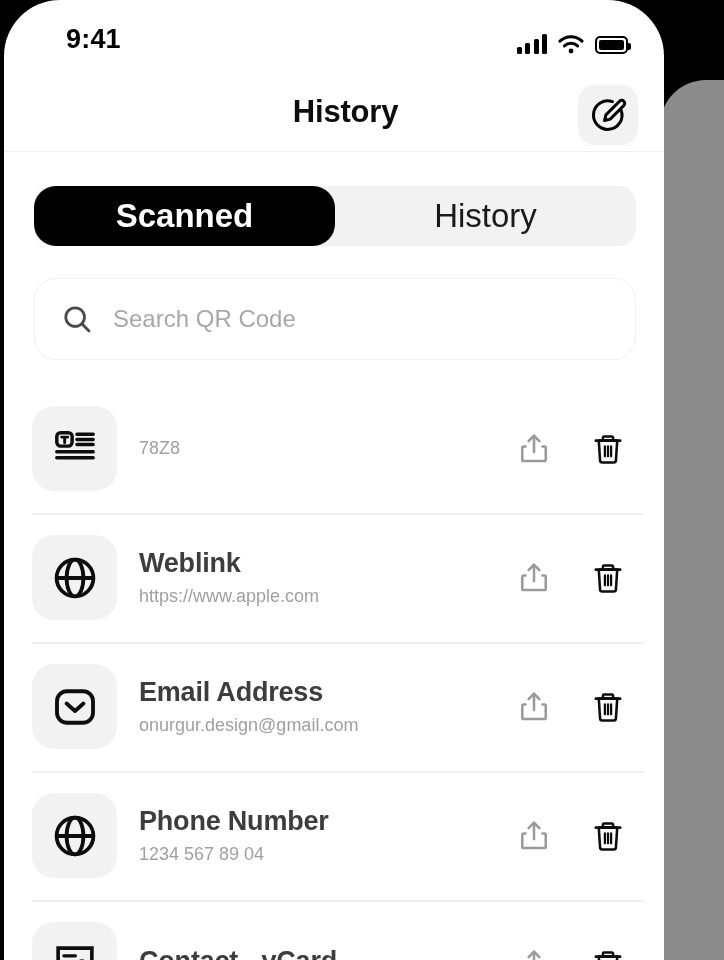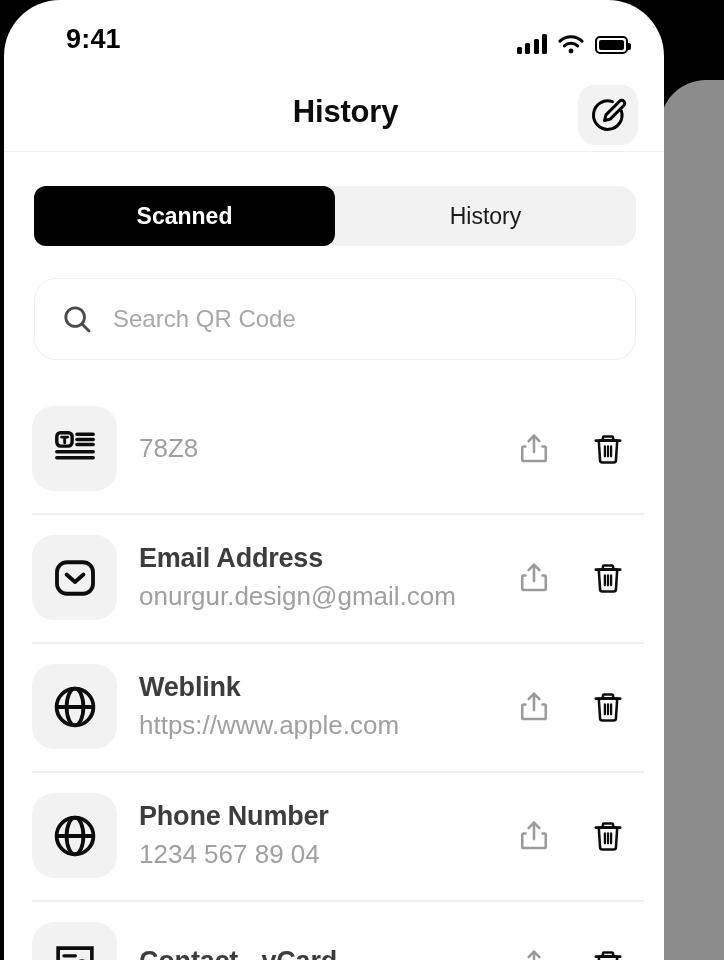--- a/index.html
+++ b/index.html
@@ -73,23 +73,23 @@
     cursor:pointer;
   }
 
   
   .segment {
     position:absolute; left:30px; top:186px; width:602px; height:60px;
     background:#f2f2f2; border-radius:17px;
     display:flex; padding:0; align-items:center;
   }
   .seg-item {
-    flex:1; height:60px; border-radius:12px;
+    flex:1; height:60px; border-radius:22px;
     display:flex; align-items:center; justify-content:center;
-    font-size:23px; cursor:pointer; color:#1a1a1a; font-weight:normal;
+    font-size:33px; cursor:pointer; color:#1a1a1a; font-weight:normal;
   }
   .seg-item.active { background:#000; color:#fff; font-weight:bold; }
 
   
   .search {
     position:absolute; left:30px; top:278px; width:602px; height:82px;
     border:1.5px solid #f0f0f0; border-radius:22px;
     display:flex; align-items:center; padding:0 26px; gap:20px;
     background:#fff; cursor:text;
   }
@@ -108,21 +108,21 @@
   .row-icon {
     width:85px; height:85px; border-radius:22px; background:#f2f2f2;
     display:flex; align-items:center; justify-content:center; flex:0 0 auto;
   }
   .row-text { margin-left:22px; flex:1 1 auto; min-width:0; }
   .row-title {
     font-size:27px; font-weight:bold; color:#3d3d3d; letter-spacing:-.2px;
     margin-bottom:7px; white-space:nowrap;
   }
   .row-sub {
-    font-size:26px; color:#a0a0a0; white-space:nowrap; overflow:hidden;
+    font-size:18px; color:#a0a0a0; white-space:nowrap; overflow:hidden;
   }
   .row-actions { display:flex; align-items:center; gap:34px; flex:0 0 auto; margin-right:8px; }
   .act { width:40px; height:44px; display:flex; align-items:center; justify-content:center; cursor:pointer; }
 </style>
 </head>
 <body>
 
 <div id="canvas">
 
   <div class="back-panel"></div>
@@ -199,59 +199,59 @@
               <path d="M9.2 3.2h5.6a.8.8 0 0 1 .8.8v2.1H8.4V4a.8.8 0 0 1 .8-.8z" fill="none" stroke="#0d0d0d" stroke-width="1.8"></path>
               <path d="M5.5 6.1h13l-.9 13.9a1.6 1.6 0 0 1-1.6 1.5H8a1.6 1.6 0 0 1-1.6-1.5z" fill="none" stroke="#0d0d0d" stroke-width="1.8" stroke-linejoin="round"></path>
               <path d="M9.8 10.2v7M12 10.2v7M14.2 10.2v7" stroke="#0d0d0d" stroke-width="1.6" stroke-linecap="round"></path>
             </svg>
           </div>
         </div>
       </div>
 
       <div class="row">
         <div class="row-icon">
-          <svg width="46" height="46" viewBox="0 0 24 24">
-            <rect x="2.6" y="3.8" width="18.8" height="16.4" rx="5.2" fill="none" stroke="#0d0d0d" stroke-width="2"></rect>
-            <path d="M7.6 10.2 12 14.1l4.4-3.9" fill="none" stroke="#0d0d0d" stroke-width="2" stroke-linecap="round" stroke-linejoin="round"></path>
-          </svg>
-        </div>
-        <div class="row-text">
-          <div class="row-title">Email Address</div>
-          <div class="row-sub">onurgur.design@gmail.com</div>
-        </div>
-        <div class="row-actions">
-          <div class="act">
-            <svg width="34" height="36" viewBox="0 0 24 24">
-              <path d="M6 10.2H4.6a.9.9 0 0 0-.9.9v8.4a.9.9 0 0 0 .9.9h14.8a.9.9 0 0 0 .9-.9v-8.4a.9.9 0 0 0-.9-.9H18" fill="none" stroke="#9a9a9a" stroke-width="1.8" stroke-linecap="round"></path>
-              <path d="M12 2.8v11.4" stroke="#9a9a9a" stroke-width="1.8" stroke-linecap="round"></path>
-              <path d="M8.2 6.4 12 2.6l3.8 3.8" fill="none" stroke="#9a9a9a" stroke-width="1.8" stroke-linecap="round" stroke-linejoin="round"></path>
-            </svg>
-          </div>
-          <div class="act">
-            <svg width="34" height="36" viewBox="0 0 24 24">
-              <path d="M3.4 6.1h17.2" stroke="#0d0d0d" stroke-width="1.9" stroke-linecap="round"></path>
-              <path d="M9.2 3.2h5.6a.8.8 0 0 1 .8.8v2.1H8.4V4a.8.8 0 0 1 .8-.8z" fill="none" stroke="#0d0d0d" stroke-width="1.8"></path>
-              <path d="M5.5 6.1h13l-.9 13.9a1.6 1.6 0 0 1-1.6 1.5H8a1.6 1.6 0 0 1-1.6-1.5z" fill="none" stroke="#0d0d0d" stroke-width="1.8" stroke-linejoin="round"></path>
-              <path d="M9.8 10.2v7M12 10.2v7M14.2 10.2v7" stroke="#0d0d0d" stroke-width="1.6" stroke-linecap="round"></path>
-            </svg>
-          </div>
-        </div>
-      </div>
-
-      <div class="row">
-        <div class="row-icon">
           <svg width="48" height="48" viewBox="0 0 24 24">
             <circle cx="12" cy="12" r="9.2" fill="none" stroke="#0d0d0d" stroke-width="1.9"></circle>
             <ellipse cx="12" cy="12" rx="4.2" ry="9.2" fill="none" stroke="#0d0d0d" stroke-width="1.9"></ellipse>
             <path d="M2.8 12h18.4" stroke="#0d0d0d" stroke-width="1.9"></path>
           </svg>
         </div>
         <div class="row-text">
           <div class="row-title">Weblink</div>
           <div class="row-sub">https://www.apple.com</div>
+        </div>
+        <div class="row-actions">
+          <div class="act">
+            <svg width="34" height="36" viewBox="0 0 24 24">
+              <path d="M6 10.2H4.6a.9.9 0 0 0-.9.9v8.4a.9.9 0 0 0 .9.9h14.8a.9.9 0 0 0 .9-.9v-8.4a.9.9 0 0 0-.9-.9H18" fill="none" stroke="#9a9a9a" stroke-width="1.8" stroke-linecap="round"></path>
+              <path d="M12 2.8v11.4" stroke="#9a9a9a" stroke-width="1.8" stroke-linecap="round"></path>
+              <path d="M8.2 6.4 12 2.6l3.8 3.8" fill="none" stroke="#9a9a9a" stroke-width="1.8" stroke-linecap="round" stroke-linejoin="round"></path>
+            </svg>
+          </div>
+          <div class="act">
+            <svg width="34" height="36" viewBox="0 0 24 24">
+              <path d="M3.4 6.1h17.2" stroke="#0d0d0d" stroke-width="1.9" stroke-linecap="round"></path>
+              <path d="M9.2 3.2h5.6a.8.8 0 0 1 .8.8v2.1H8.4V4a.8.8 0 0 1 .8-.8z" fill="none" stroke="#0d0d0d" stroke-width="1.8"></path>
+              <path d="M5.5 6.1h13l-.9 13.9a1.6 1.6 0 0 1-1.6 1.5H8a1.6 1.6 0 0 1-1.6-1.5z" fill="none" stroke="#0d0d0d" stroke-width="1.8" stroke-linejoin="round"></path>
+              <path d="M9.8 10.2v7M12 10.2v7M14.2 10.2v7" stroke="#0d0d0d" stroke-width="1.6" stroke-linecap="round"></path>
+            </svg>
+          </div>
+        </div>
+      </div>
+
+      <div class="row">
+        <div class="row-icon">
+          <svg width="46" height="46" viewBox="0 0 24 24">
+            <rect x="2.6" y="3.8" width="18.8" height="16.4" rx="5.2" fill="none" stroke="#0d0d0d" stroke-width="2"></rect>
+            <path d="M7.6 10.2 12 14.1l4.4-3.9" fill="none" stroke="#0d0d0d" stroke-width="2" stroke-linecap="round" stroke-linejoin="round"></path>
+          </svg>
+        </div>
+        <div class="row-text">
+          <div class="row-title">Email Address</div>
+          <div class="row-sub">onurgur.design@gmail.com</div>
         </div>
         <div class="row-actions">
           <div class="act">
             <svg width="34" height="36" viewBox="0 0 24 24">
               <path d="M6 10.2H4.6a.9.9 0 0 0-.9.9v8.4a.9.9 0 0 0 .9.9h14.8a.9.9 0 0 0 .9-.9v-8.4a.9.9 0 0 0-.9-.9H18" fill="none" stroke="#9a9a9a" stroke-width="1.8" stroke-linecap="round"></path>
               <path d="M12 2.8v11.4" stroke="#9a9a9a" stroke-width="1.8" stroke-linecap="round"></path>
               <path d="M8.2 6.4 12 2.6l3.8 3.8" fill="none" stroke="#9a9a9a" stroke-width="1.8" stroke-linecap="round" stroke-linejoin="round"></path>
             </svg>
           </div>
           <div class="act">

